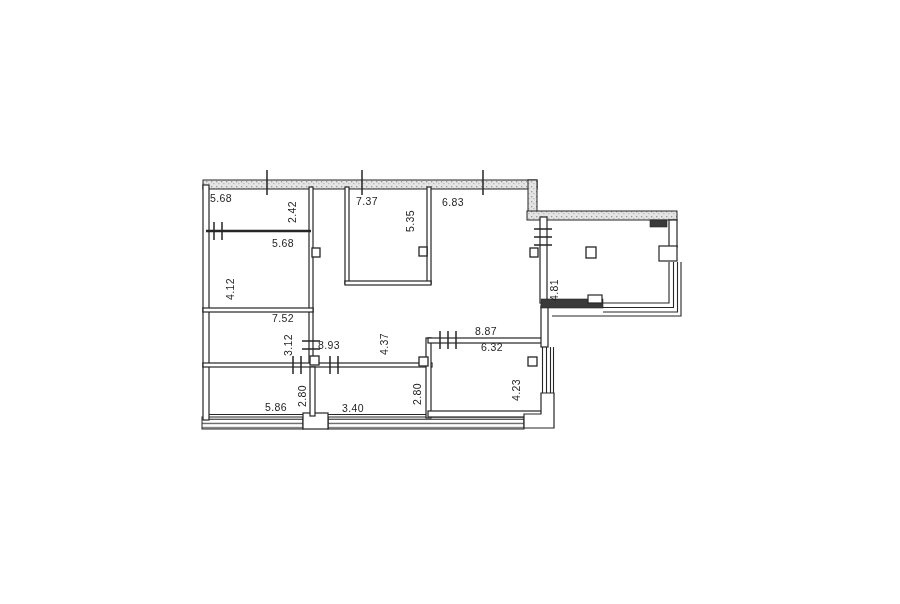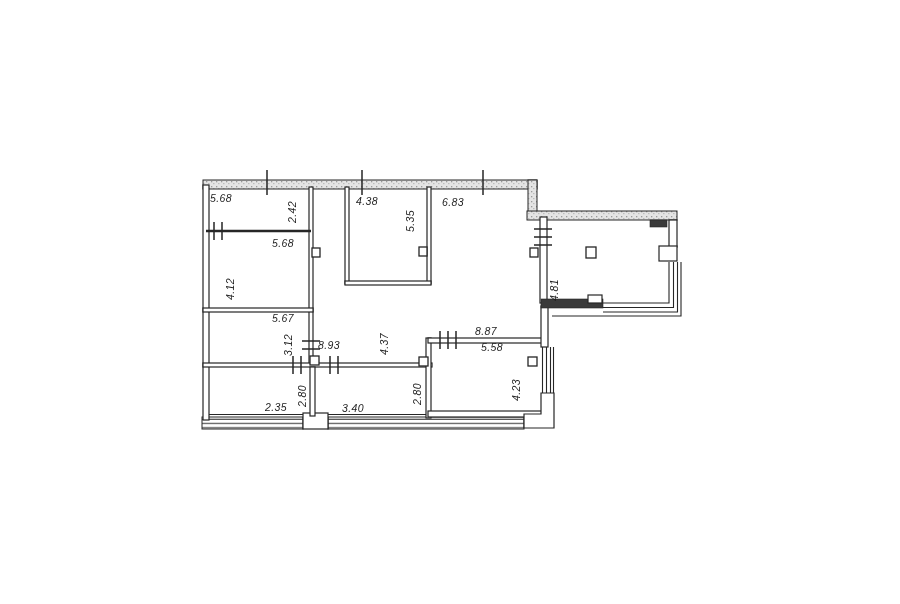--- a/index.html
+++ b/index.html
@@ -6,21 +6,20 @@
     --line:#262626;
     --bg:#ffffff;
   }
   html,body{margin:0;padding:0;background:var(--bg);}
   .canvas{
     position:relative;
     width:752px;height:604px;
     background:var(--bg);
     overflow:hidden;
     font-family:"Liberation Sans", sans-serif;
-    font-style:italic;
   }
   svg{position:absolute;left:0;top:0;}
   
   .wx{fill:url(#stip);stroke:var(--line);stroke-width:1;}
   .wm{fill:#ffffff;stroke:var(--line);stroke-width:1.2;}
   .wd{fill:#3a3a3a;stroke:var(--line);stroke-width:0.6;}
   .wt{stroke:var(--line);stroke-width:2.4;}
   .hair{stroke:var(--line);stroke-width:1.2;}
   .glzline{stroke:var(--line);stroke-width:1.1;fill:none;}
   .tick{stroke:var(--line);stroke-width:1.5;fill:none;}
@@ -129,29 +128,29 @@
       <rect class="sq" x="310" y="356" width="9" height="9"></rect>
       <rect class="sq" x="419" y="357" width="9" height="9"></rect>
       <rect class="sq" x="528" y="357" width="9" height="9"></rect>
     </g>
   </svg>
 
   <div class="lbl" style="left:221px;top:198px">5.68</div>
   <div class="lbl v" style="left:292px;top:212px">2.42</div>
   <div class="lbl" style="left:283px;top:243px">5.68</div>
   <div class="lbl v" style="left:230px;top:289px">4.12</div>
-  <div class="lbl" style="left:283px;top:318px">5.67</div>
+  <div class="lbl" style="left:283px;top:318px">7.52</div>
   <div class="lbl v" style="left:288px;top:345px">3.12</div>
   <div class="lbl" style="left:329px;top:345px">8.93</div>
   <div class="lbl v" style="left:384px;top:344px">4.37</div>
-  <div class="lbl" style="left:367px;top:201px">4.38</div>
+  <div class="lbl" style="left:367px;top:201px">7.37</div>
   <div class="lbl v" style="left:410px;top:221px">5.35</div>
   <div class="lbl" style="left:453px;top:202px">6.83</div>
   <div class="lbl" style="left:486px;top:331px">8.87</div>
-  <div class="lbl" style="left:492px;top:347px">5.58</div>
+  <div class="lbl" style="left:492px;top:347px">6.32</div>
   <div class="lbl v" style="left:516px;top:390px">4.23</div>
   <div class="lbl v" style="left:554px;top:290px">4.81</div>
-  <div class="lbl" style="left:276px;top:407px">2.35</div>
+  <div class="lbl" style="left:276px;top:407px">5.86</div>
   <div class="lbl v" style="left:302px;top:396px">2.80</div>
   <div class="lbl" style="left:353px;top:408px">3.40</div>
   <div class="lbl v" style="left:417px;top:394px">2.80</div>
 
 </div>
 
 </body></html>

